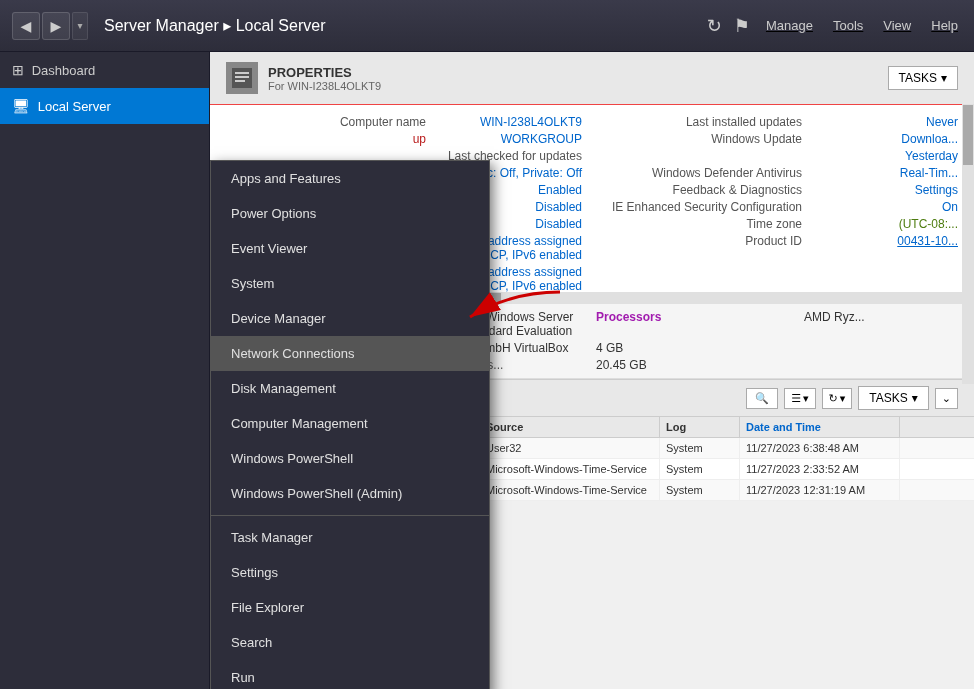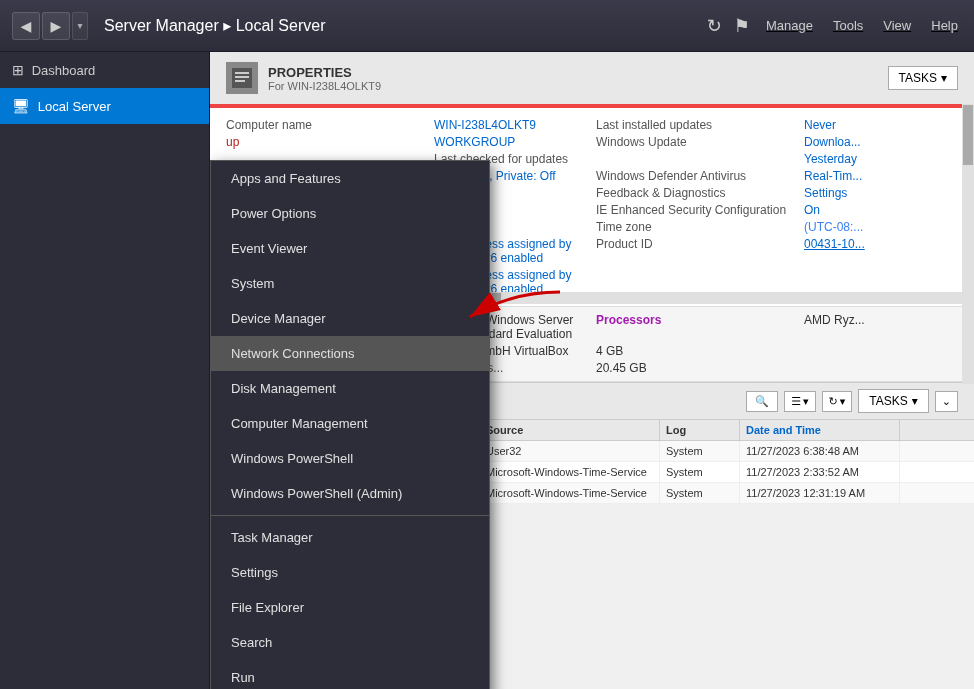--- a/index.html
+++ b/index.html
@@ -67,21 +67,21 @@
       position: relative;
     }
 
     
     .prop-header {
       background: #e8e8e8;
       padding: 10px 16px;
       display: flex;
       align-items: center;
       justify-content: space-between;
-      border-bottom: 4px solid #ef4444;
+      border-bottom: 1px solid #ef4444;
     }
     .prop-header-left { display: flex; align-items: center; gap: 10px; }
     .prop-icon { width: 32px; height: 32px; background: #888; display: flex; align-items: center; justify-content: center; }
     .prop-title-block .prop-title { font-size: 13px; font-weight: bold; color: #333; }
     .prop-title-block .prop-subtitle { font-size: 11px; color: #666; }
     .tasks-btn {
       background: #fff;
       border: 1px solid #aaa;
       padding: 4px 10px;
       font-size: 12px;
@@ -223,21 +223,21 @@
           <div class="prop-title">PROPERTIES</div>
           <div class="prop-subtitle">For WIN-I238L4OLKT9</div>
         </div>
       </div>
       <button class="tasks-btn">
         <span>TASKS</span>
         <span>▾</span>
       </button>
     </div>
 
-    <div class="prop-table" style="display:grid; grid-template-columns: 200px 1fr 200px 1fr; padding: 10px 16px; background:#fff; font-size:12px; gap: 3px 8px; max-height:200px; overflow:hidden; border-bottom:1px solid #ddd;">
+    <div class="prop-table" style="display:grid; grid-template-columns: 200px 1fr 200px 1fr; padding: 10px 16px; background:#fff; font-size:12px; gap: 3px 20px; max-height:200px; overflow:hidden; border-bottom:1px solid #ddd;text-align:right;">
       <span style="color:#555;">Computer name</span>
       <span style="color:#0066cc;">WIN-I238L4OLKT9</span>
       <span style="color:#555;">Last installed updates</span>
       <span style="color:#0066cc;">Never</span>
 
       <span style="color:#b91c1c;">up</span>
       <span style="color:#0066cc;">WORKGROUP</span>
       <span style="color:#555;">Windows Update</span>
       <span style="color:#0066cc;">Downloa...</span>
 
@@ -257,21 +257,21 @@
       <span style="color:#0066cc;">Settings</span>
 
       <span style="color:#555;">Desktop</span>
       <span style="color:#0066cc;">Disabled</span>
       <span style="color:#555;">IE Enhanced Security Configuration</span>
       <span style="color:#0066cc;">On</span>
 
       <span style="color:#555;">ning</span>
       <span style="color:#0066cc;">Disabled</span>
       <span style="color:#555;">Time zone</span>
-      <span style="color:#3b82f6;">(UTC-08:...</span>
+      <span style="color:#4d7c0f;">(UTC-08:...</span>
 
       <span style="color:#555;"></span>
       <span style="color:#0066cc;">IPv4 address assigned by DHCP, IPv6 enabled</span>
       <span style="color:#555;">Product ID</span>
       <span style="color:#0066cc;text-decoration:underline;">00431-10...</span>
 
       <span style="color:#555;">2</span>
       <span style="color:#0066cc;">IPv4 address assigned by DHCP, IPv6 enabled</span>
       <span></span>
       <span></span>

